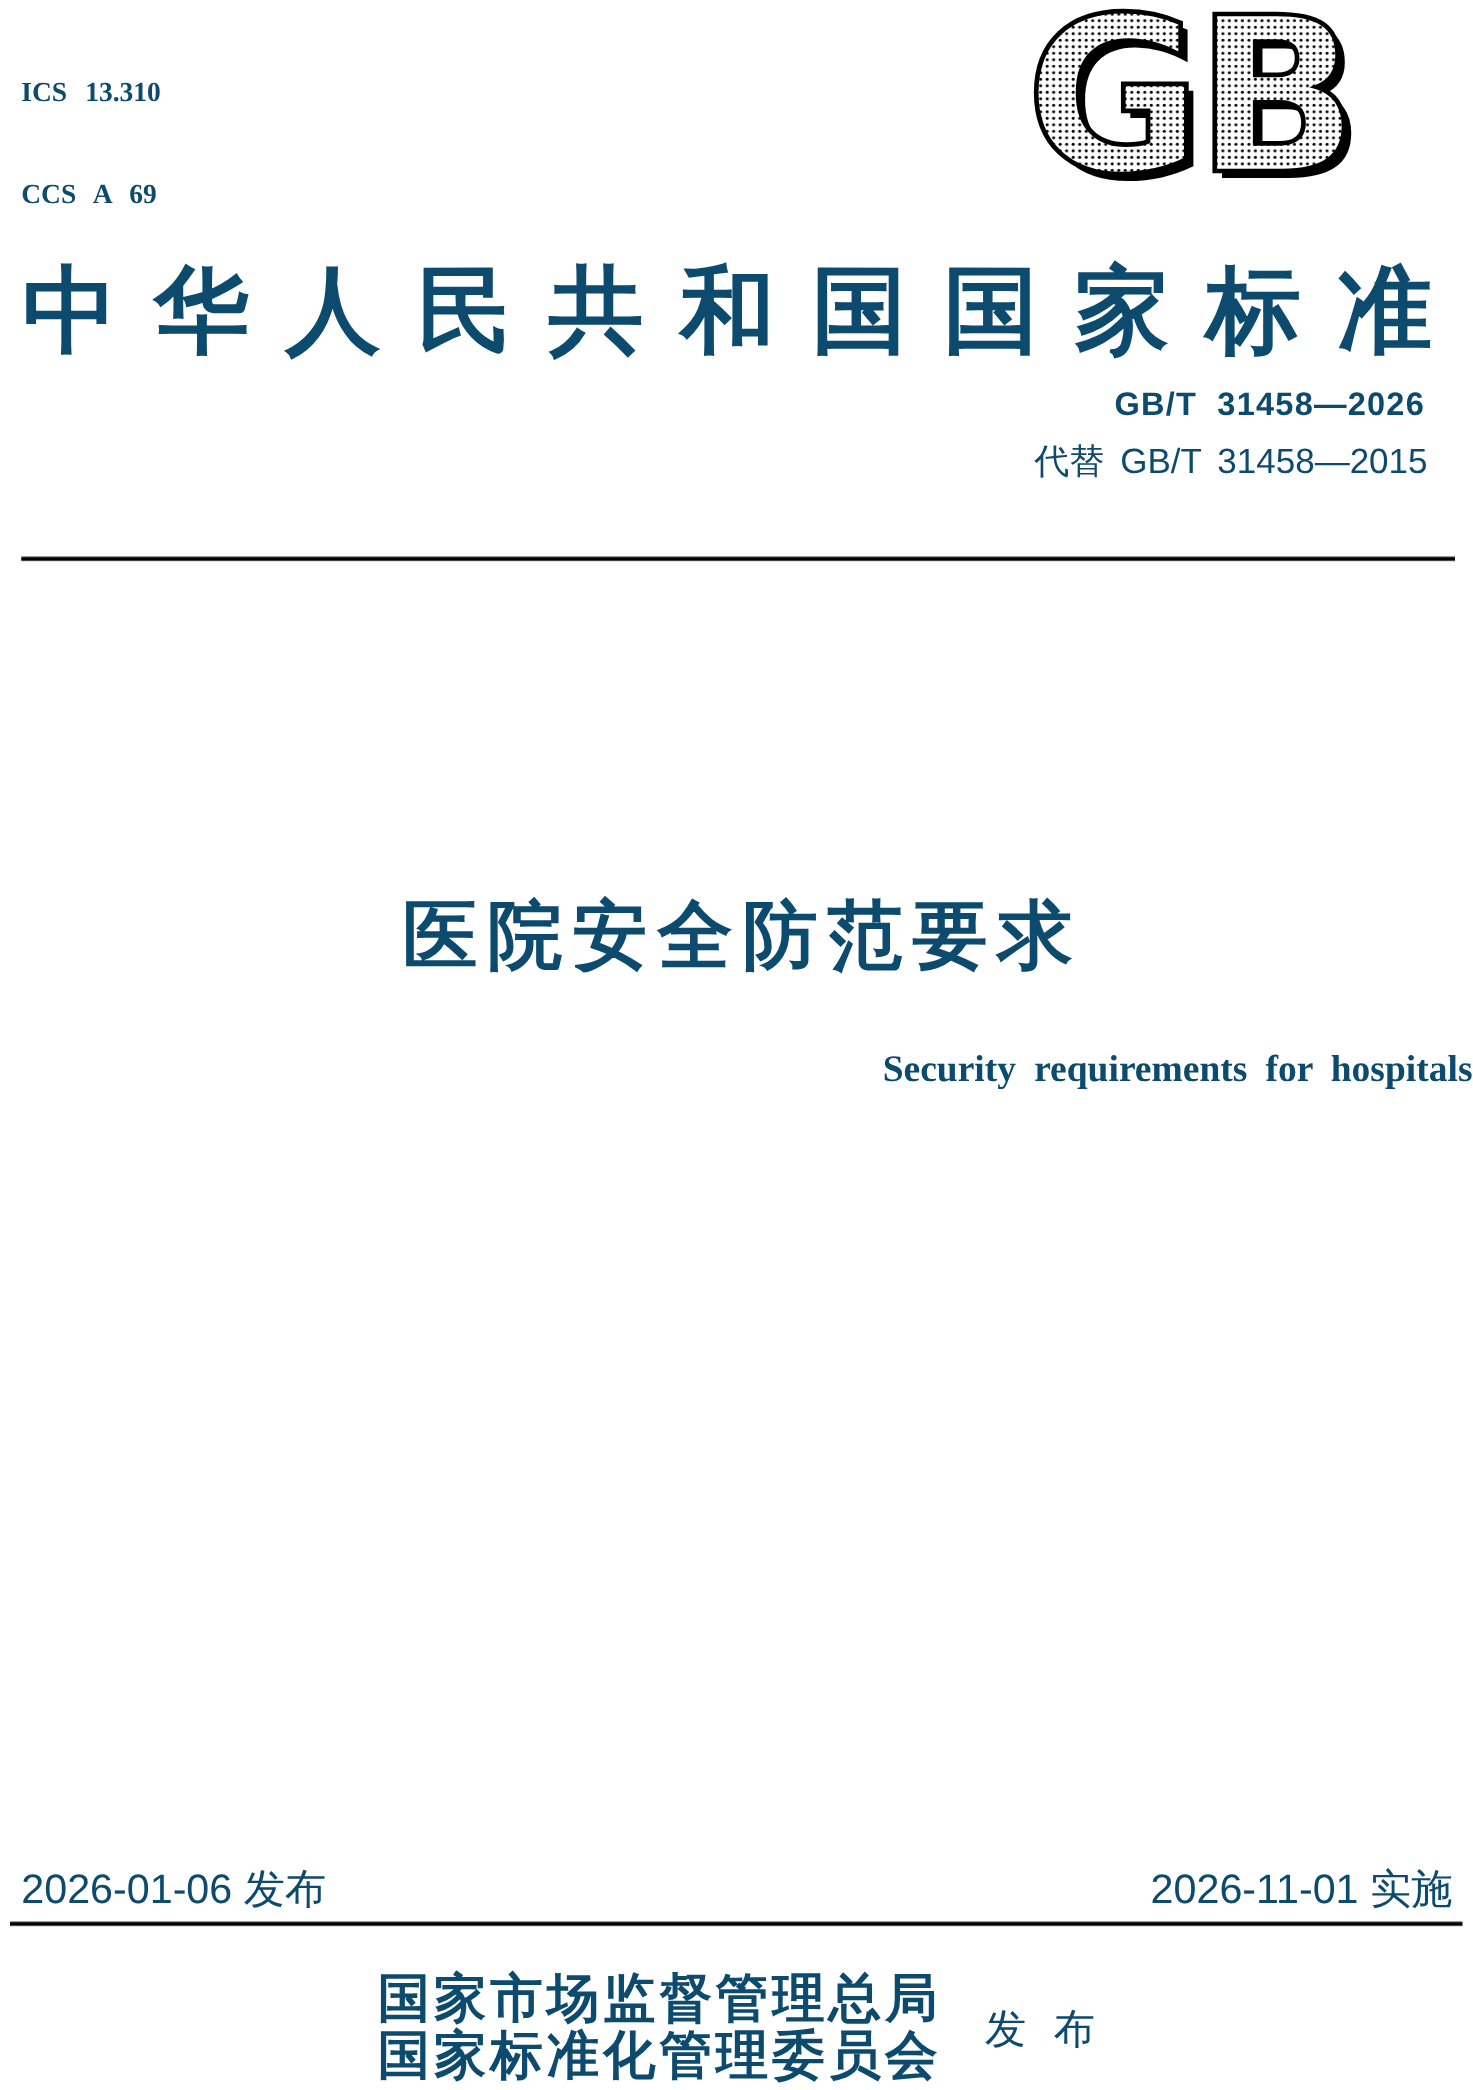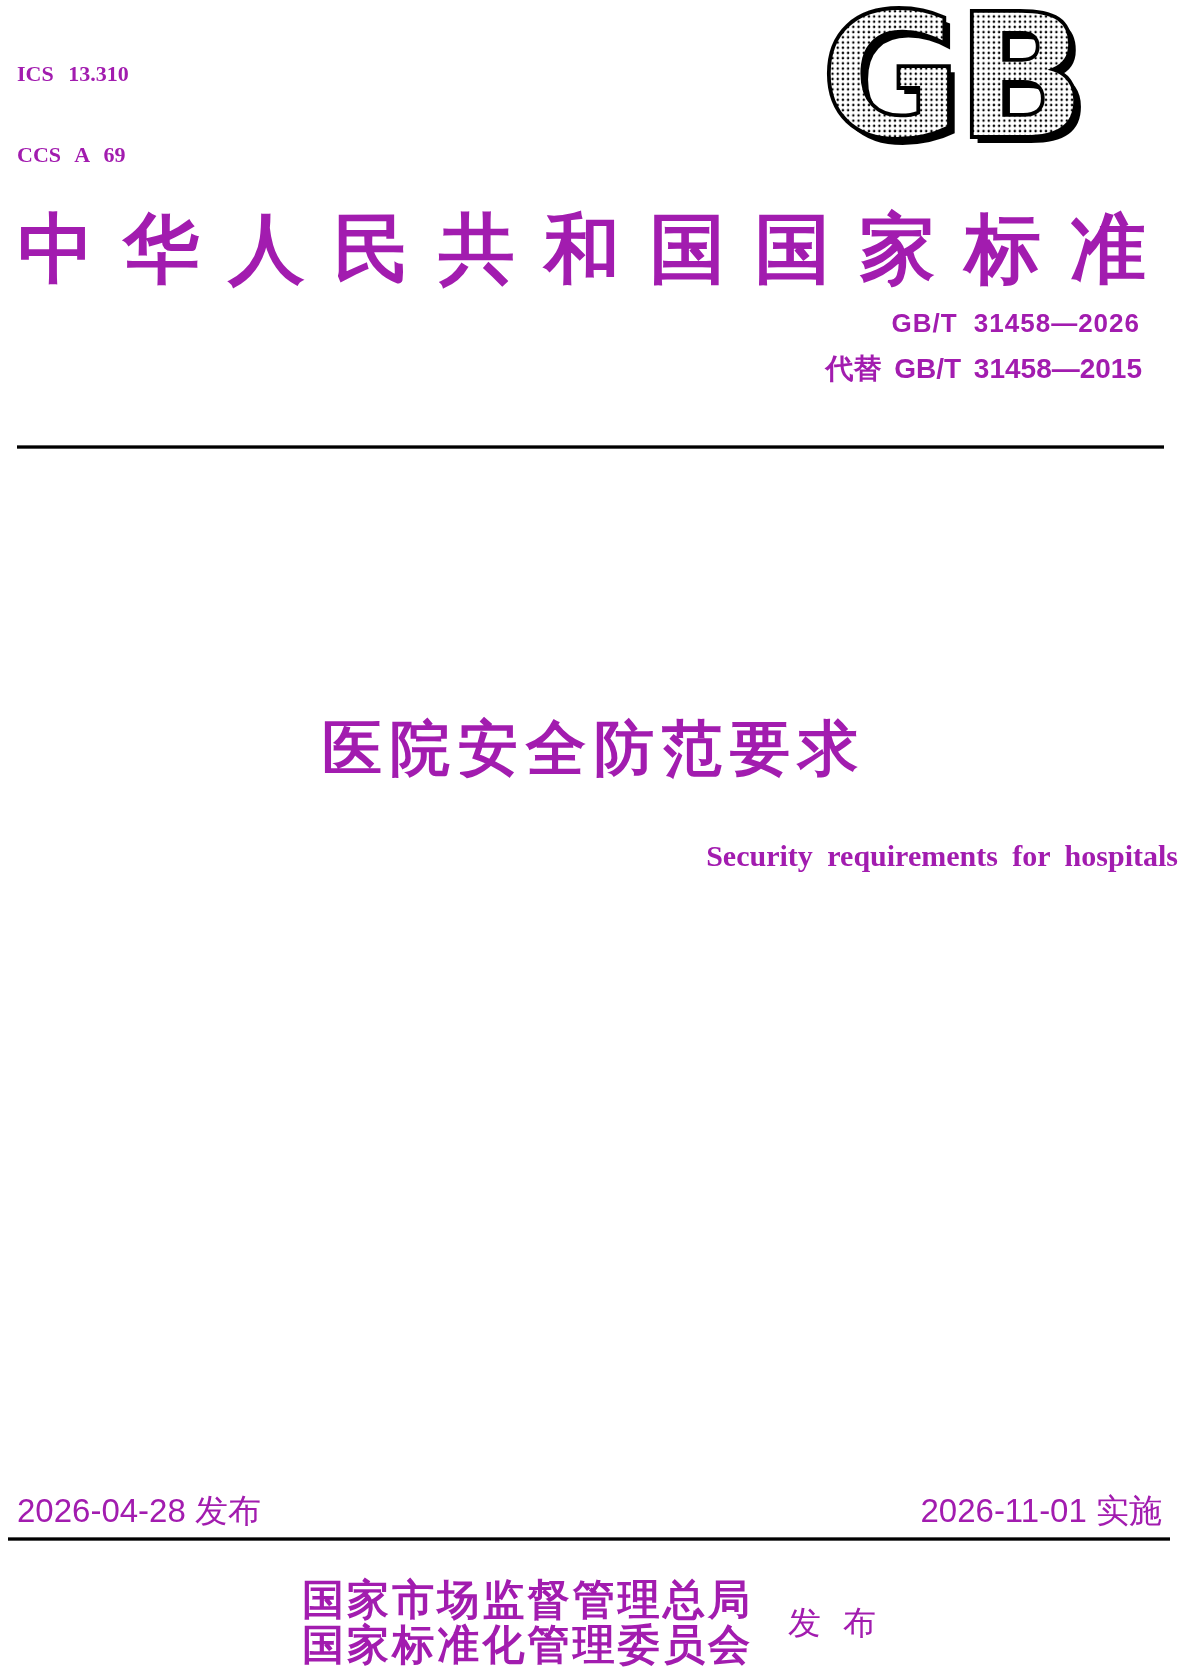--- a/index.html
+++ b/index.html
@@ -6,21 +6,21 @@
     margin: 0;
     padding: 0;
     background: #ffffff;
   }
   .page {
     position: relative;
     width: 1178px;
     height: 1672px;
     background: #ffffff;
     overflow: hidden;
-    color: #a21caf;
+    color: #0c4a6e;
   }
 
   
   .ics-block {
     position: absolute;
     left: 17px;
     top: 6px;
     font-family: "Liberation Serif", "DejaVu Serif", serif;
     font-weight: bold;
     font-size: 22px;
@@ -64,21 +64,21 @@
     font-size: 26px;
     line-height: 44px;
     word-spacing: 8px;
     letter-spacing: 1px;
   }
   .std-replaces {
     position: absolute;
     right: 36px;
     top: 352px;
     font-family: "Liberation Sans", "DejaVu Sans", sans-serif;
-    font-weight: bold;
+    font-weight: normal;
     font-size: 28px;
     line-height: 34px;
     word-spacing: 5px;
   }
 
   .rule-top {
     position: absolute;
     left: 17px;
     right: 14px;
     top: 445px;
@@ -203,21 +203,21 @@
       <span>安</span>
       <span>全</span>
       <span>防</span>
       <span>范</span>
       <span>要</span>
       <span>求</span>
     </div>
   <div class="title-en">Security requirements for hospitals</div>
 
   <div class="date-row">
-    <span>2026-04-28 发布</span>
+    <span>2026-01-06 发布</span>
     <span>2026-11-01 实施</span>
   </div>
 
   <div class="rule-bottom"></div>
 
   <div class="publisher-row">
     <div class="issuer-lines">
       <div class="char-justify">
           <span>国</span>
           <span>家</span>

